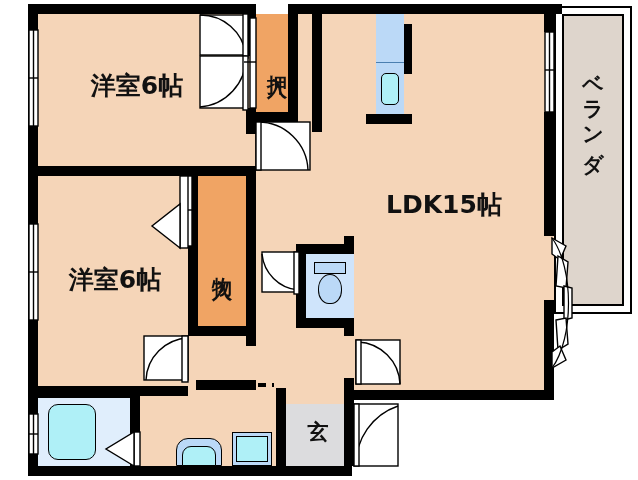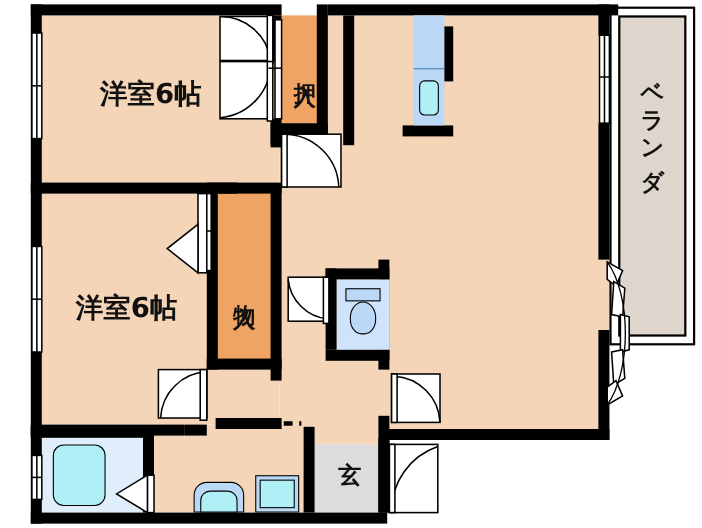--- a/index.html
+++ b/index.html
@@ -240,20 +240,21 @@
 
     <g fill="#000">
       <rect x="168" y="386" width="20" height="10"></rect>
     </g>
   </svg>
 
   <div class="abs lbl" style="left:62px; top:68px; width:150px; height:36px; font-size:25px;">洋室6帖</div>
 
   <div class="abs lbl" style="left:40px; top:262px; width:150px; height:36px; font-size:25px;">洋室6帖</div>
 
+  <div class="abs lbl" style="left:366px; top:188px; width:156px; height:34px; font-size:25px;">LDK15帖</div>
 
   <div class="abs lbl lbl-v" style="left:570px; top:52px; width:46px; height:120px; font-size:21px;">ベランダ</div>
 
   <div class="abs lbl" style="left:296px; top:418px; width:44px; height:28px; font-size:21px;">玄</div>
 
   <div class="abs lbl lbl-v" style="left:261px; top:26px; width:32px; height:70px; font-size:20px;">押入</div>
 
   <div class="abs lbl lbl-v" style="left:206px; top:228px; width:32px; height:70px; font-size:20px;">物入</div>
 
 </div>

